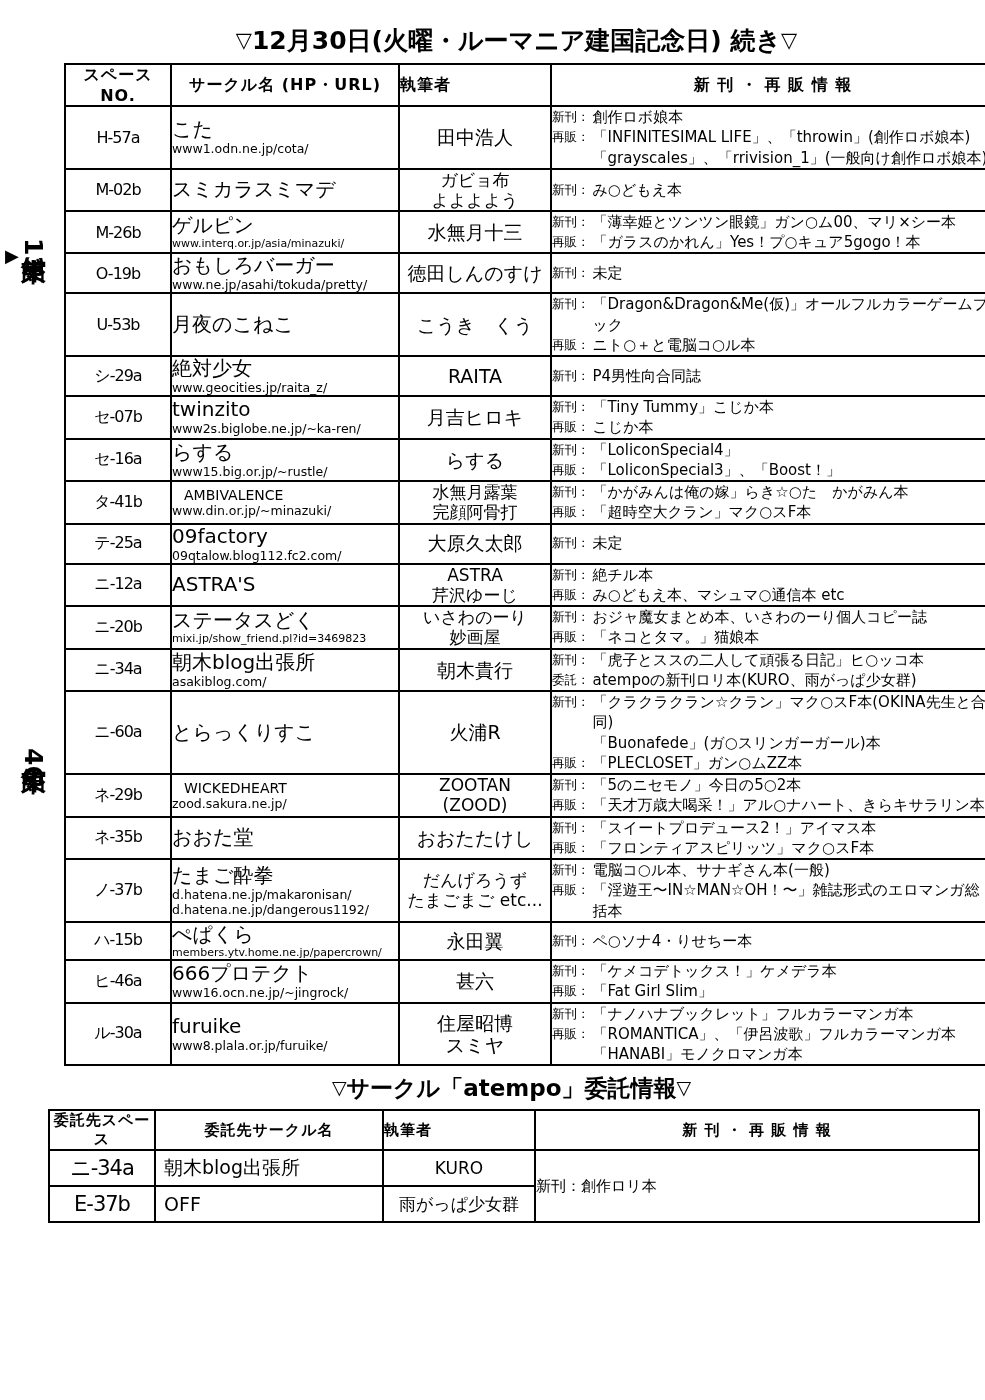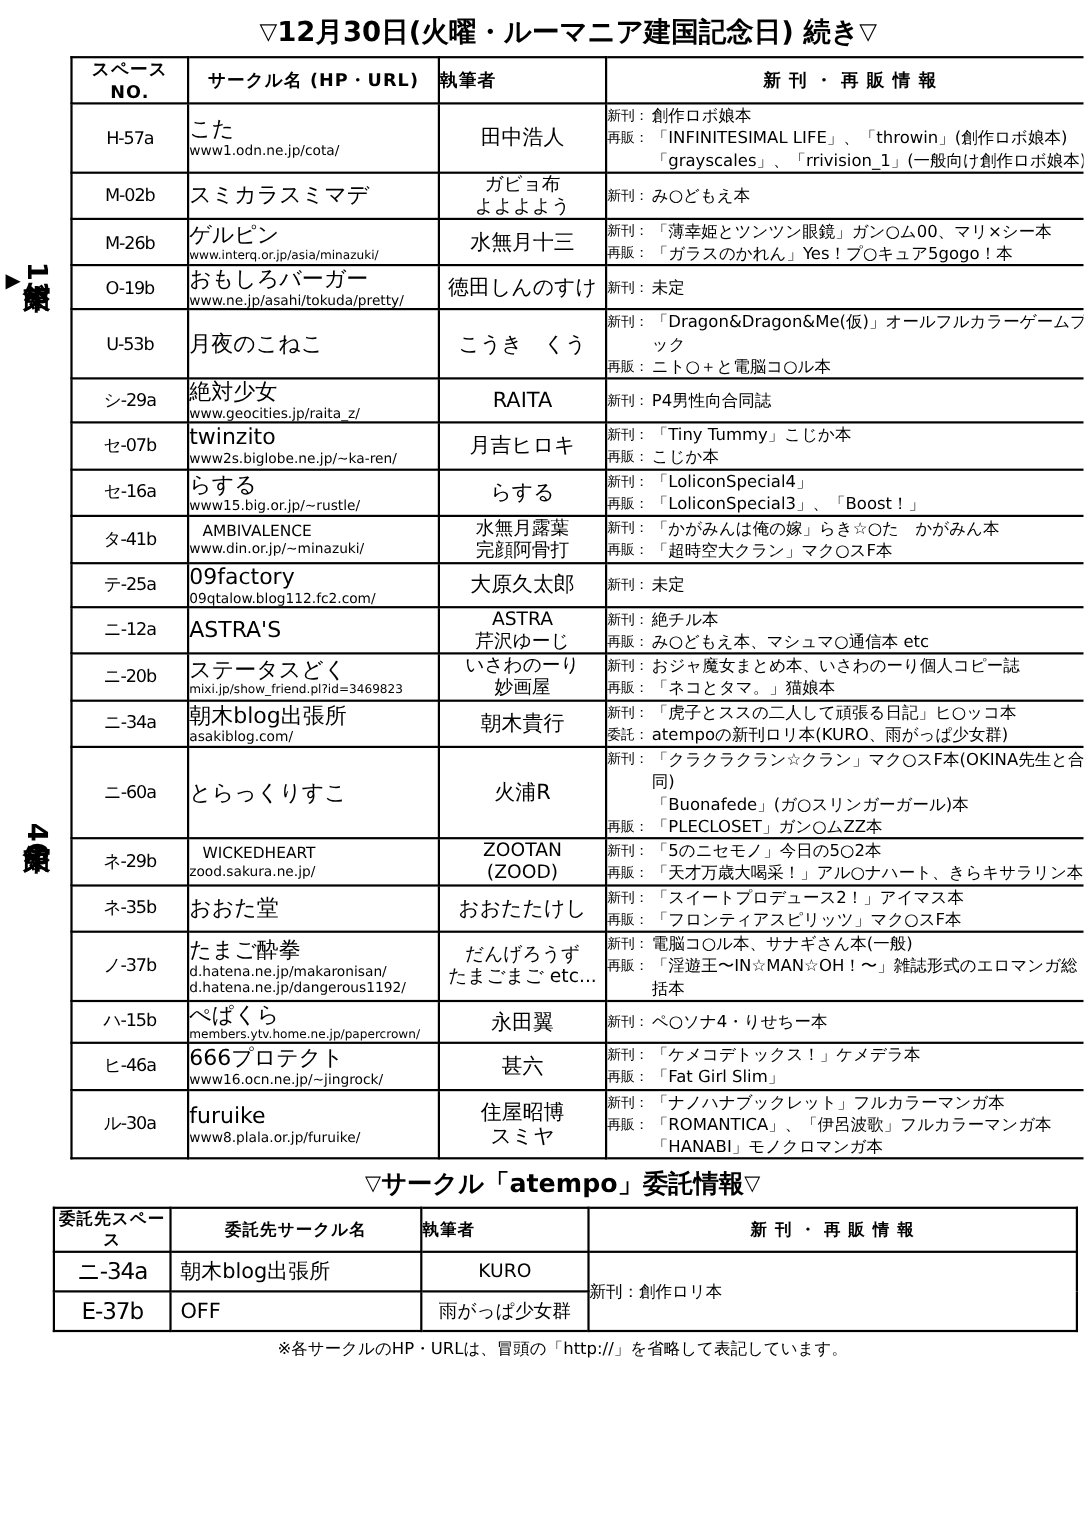--- a/index.html
+++ b/index.html
@@ -15,21 +15,21 @@
     width:985px;height:1400px;
     box-sizing:border-box;
     padding:8px 10px 0 10px;
   }
   
   .title{
     text-align:center;
     font-size:25px;
     font-weight:bold;
     letter-spacing:0px;
-    margin:4px 0 6px 48px;
+    margin:16px 0 6px 48px;
     white-space:nowrap;
   }
   .title .tri{font-size:21px;vertical-align:2px;}
 
   
   .rail{
     position:absolute;
     left:6px;
     width:40px;
     text-align:center;
@@ -577,14 +577,13 @@
           <td class="info" rowspan="2">新刊：創作ロリ本</td>
         </tr>
         <tr>
           <td class="space">E-37b</td>
           <td class="circle">OFF</td>
           <td class="author">雨がっぱ少女群</td>
         </tr>
       </tbody>
   </table>
 
-  <div class="note">※各サークルのHP・URLは、冒頭の「http://」を省略して表記しています。</div>
 </div>
 
 </body></html>

